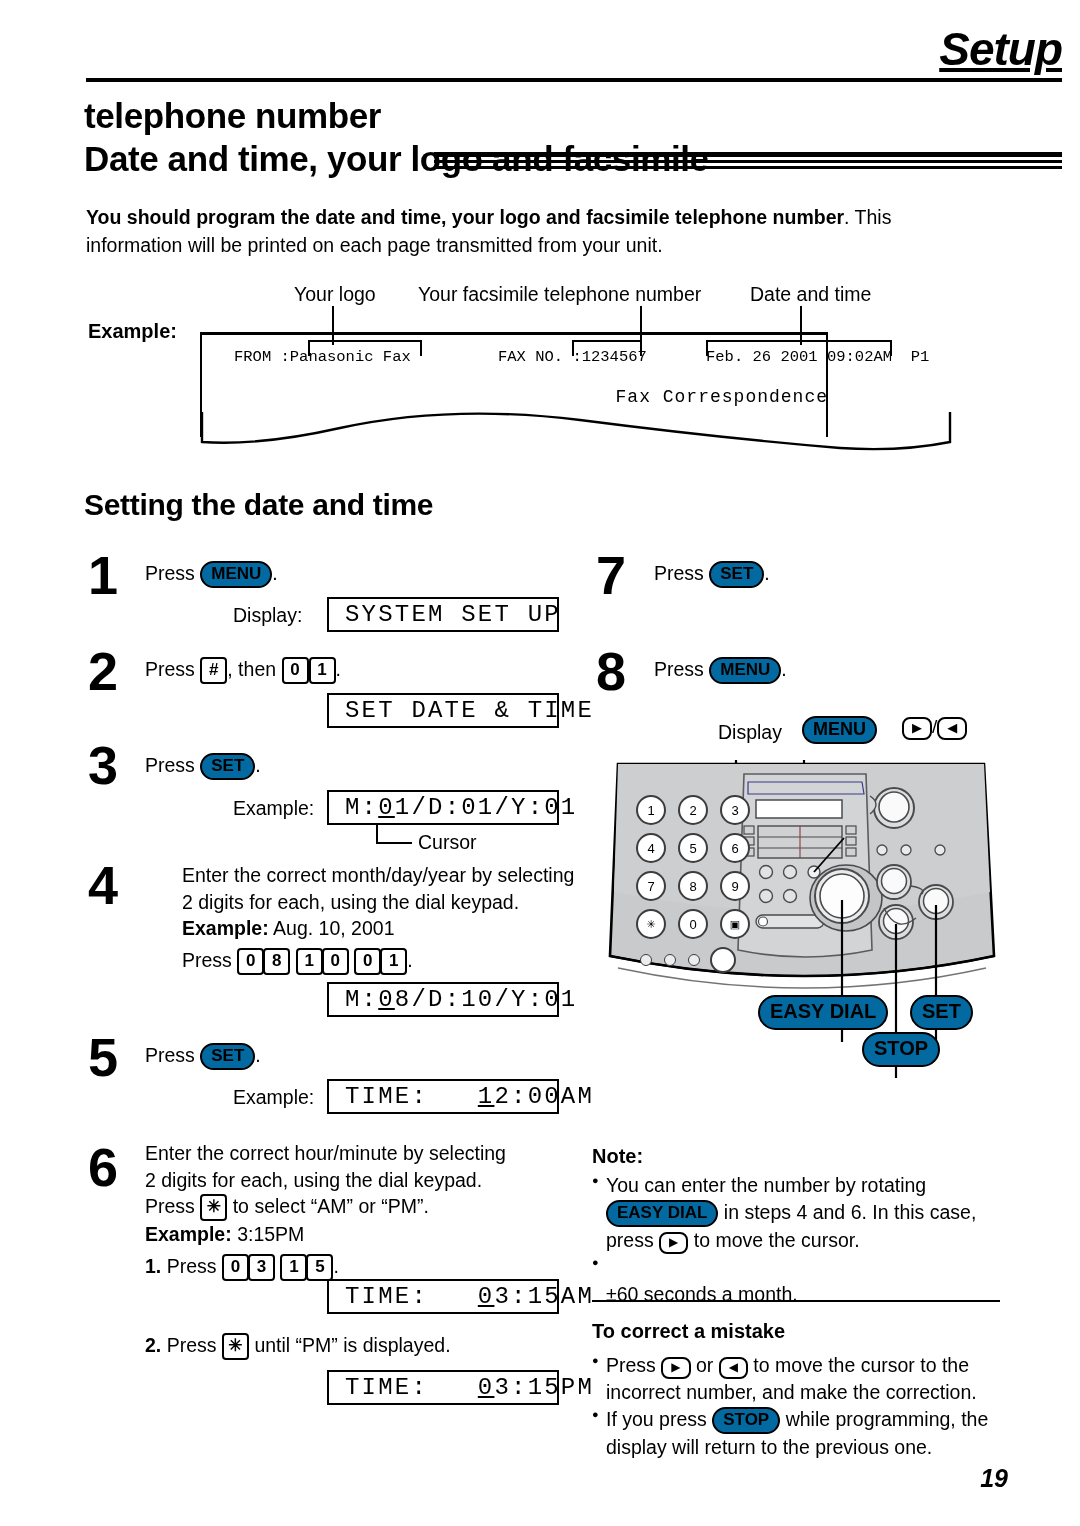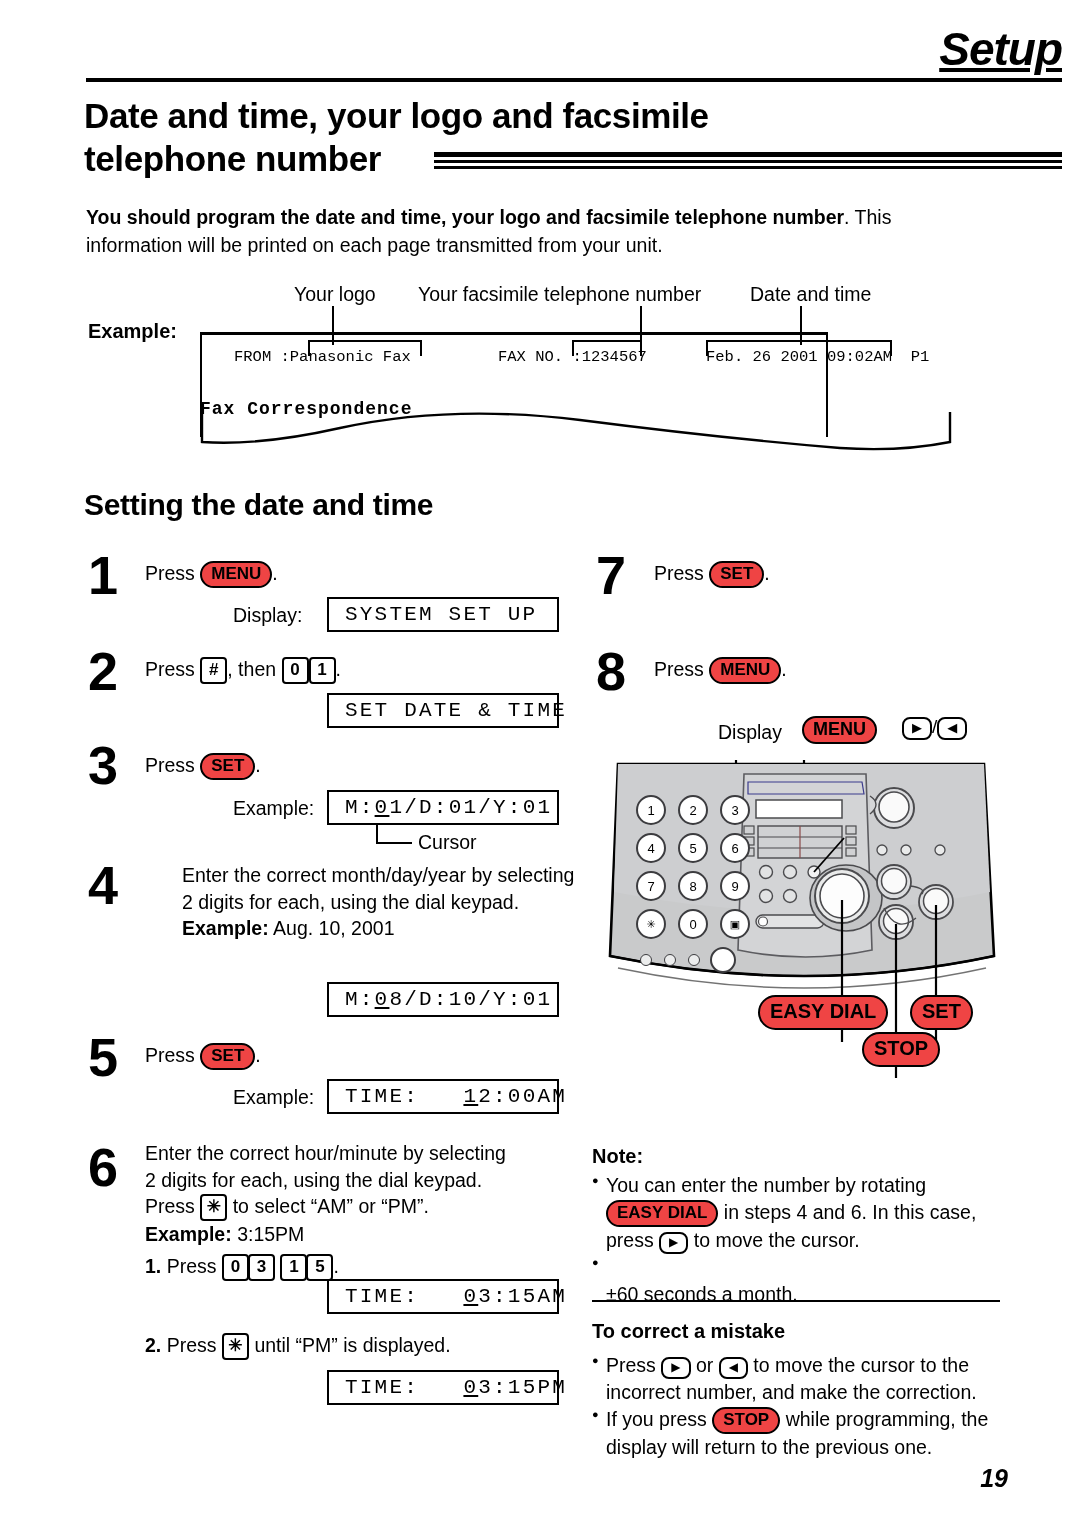--- a/index.html
+++ b/index.html
@@ -104,26 +104,25 @@
     position:absolute;
     font-family: "Liberation Mono", monospace;
     font-size: 15.5px;
     white-space: pre;
     top: 16px;
   }
   .fax-corr {
     position:absolute;
     top: 55px;
     left:0; width:100%;
-    text-align:left;
+    text-align:right;
     font-family: "Liberation Mono", monospace;
     font-size: 18px;
-    font-weight: bold;
+    font-weight: normal;
     letter-spacing: 1px;
-    margin-top: 12px;
   }
   
   .bracket {
     position:absolute;
     border-left:2px solid #000;
     border-right:2px solid #000;
     border-top:2px solid #000;
     height:14px;
   }
 
@@ -151,21 +150,21 @@
     line-height: 1.36;
   }
   .steptext b { font-weight:bold; }
 
   
   .lcd {
     position:absolute;
     border: 2px solid #000;
     box-sizing: border-box;
     font-family: "Liberation Mono", monospace;
-    font-size: 21px;
+    font-size: 24px;
     letter-spacing: 2.2px;
     display:flex;
     align-items:center;
     padding-left: 16px;
     white-space: pre;
   }
   .lcd u { text-decoration: underline; }
   .lbl {
     position:absolute;
     font-size: 19.5px;
@@ -174,21 +173,21 @@
   
   .pill {
     display:inline-block;
     border: 2.2px solid #000;
     border-radius: 999px;
     padding: 0px 9px 1px 9px;
     font-size: 17px;
     font-weight: bold;
     line-height: 1.28;
     vertical-align: 1px;
-    background:#ef4444;
+    background:#0369a1;
   }
   .sqkey {
     display:inline-block;
     border: 2.2px solid #000;
     border-radius: 4px;
     min-width: 15px;
     text-align:center;
     padding: 0px 4px 1px 4px;
     font-size: 17px;
     font-weight: bold;
@@ -246,22 +245,22 @@
 </style>
 </head>
 <body>
 
 <div class="page">
 
   <div class="hdr-title">Setup</div>
   <div class="hdr-rule"></div>
 
   <div class="sec-title">
+    <div>telephone number</div>
     <div>Date and time, your logo and facsimile</div>
-    <div>telephone number</div>
   </div>
   <div class="sec-title-rules">
     <div class="r1"></div>
       <div class="r2"></div>
       <div class="r3"></div>
   </div>
 
   <div class="intro">
     <b>You should program the date and time, your logo and facsimile telephone number</b><span>. This information will be printed on each page transmitted from your unit.</span>
   </div>
@@ -324,20 +323,26 @@
 
   <div class="vline" style="left:376px; top:824px; height:20px;"></div>
   <div style="position:absolute; left:376px; top:842px; width:36px; height:2px; background:#000;"></div>
   <div class="lbl" style="left:418px; top:831px;">Cursor</div>
 
   <div class="stepnum" style="left:88px; top:858px;">4</div>
   <div class="steptext" style="left:145px; top:862px; width:420px;margin-left:37px;">
     <div>Enter the correct month/day/year by selecting</div>
     <div>2 digits for each, using the dial keypad.</div>
     <div><b>Example:</b> <span>Aug. 10, 2001</span></div>
+    <div style="margin-top:5px;">
+      <span>Press</span>
+      <span class="sqkey">0</span><span class="sqkey tight">8</span>
+      <span class="sqkey">1</span><span class="sqkey tight">0</span>
+      <span class="sqkey">0</span><span class="sqkey tight">1</span><span>.</span>
+    </div>
   </div>
   <div class="lcd" style="left:327px; top:982px; width:232px; height:35px;"><span>M:</span><u>0</u><span>8/D:10/Y:01</span></div>
 
   <div class="stepnum" style="left:88px; top:1030px;">5</div>
   <div class="steptext" style="left:145px; top:1042px;">
     <span>Press</span>
     <span class="pill">SET</span><span>.</span>
   </div>
   <div class="lbl" style="left:233px; top:1086px;">Example:</div>
   <div class="lcd" style="left:327px; top:1079px; width:232px; height:35px;"><span>TIME:   </span><u>1</u><span>2:00AM</span></div>

